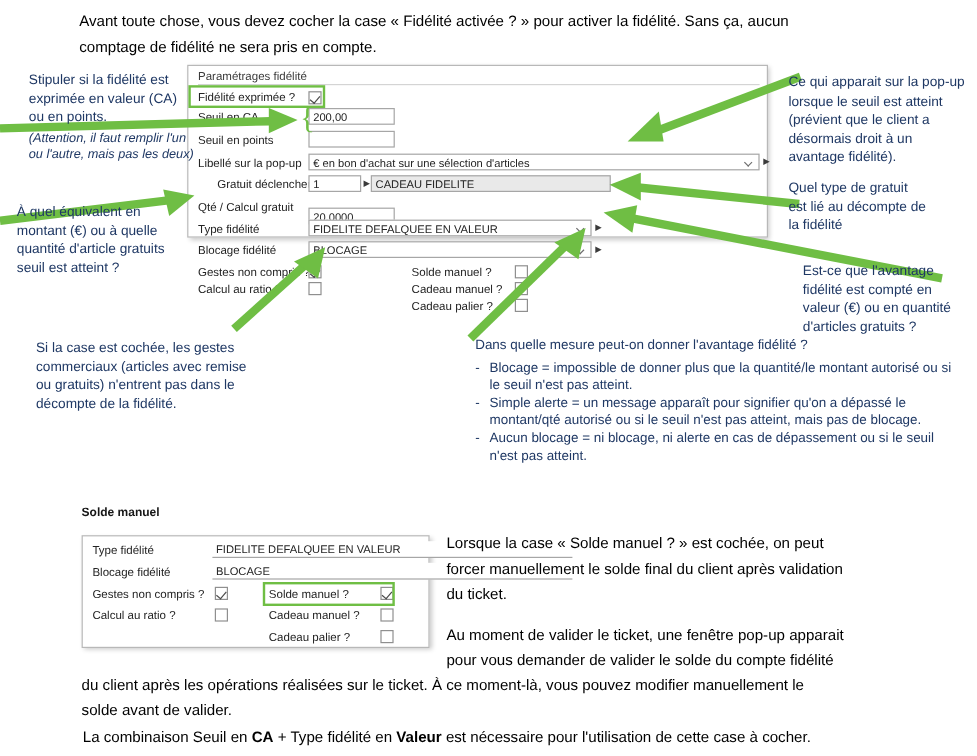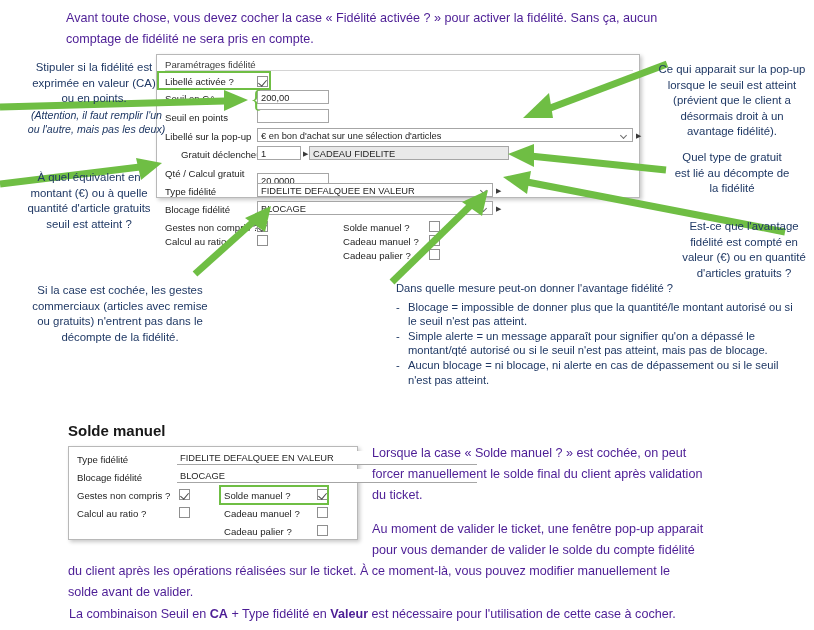--- a/index.html
+++ b/index.html
@@ -10,30 +10,29 @@
     color:#1a1a1a;
     position:relative;
     overflow:hidden;
   }
   .abs{position:absolute;}
 
   
   .para{
     font-size:12.6px;
     line-height:21px;
-    color:#4c1d95;
+    color:#000000;
   }
   .para b{font-weight:bold;}
 
   
   .anno{
     font-size:11.4px;
     line-height:15.5px;
     color:#1F3864;
-    text-align:center;
   }
   .anno.it{font-style:italic;font-size:10.6px;line-height:14px;}
 
   .anno-list{
     font-size:11.2px;
     line-height:14.6px;
     color:#1F3864;
   }
   .anno-list .hdr{margin-bottom:4px;}
   .anno-list .row{display:flex;margin-bottom:0px;}
@@ -130,39 +129,39 @@
   
   .brace{
     position:absolute;
     font-size:26px;
     color:#6FBE44;
     font-family:"Liberation Serif", serif;
     line-height:1;
   }
 
   h3.sect{
-    font-size:15px;
+    font-size:10px;
     font-weight:bold;
     color:#171717;
     margin:0;
   }
 </style>
 </head>
 <body>
 
 <div class="abs para" style="left:66px;top:8px;width:740px;">
   <div>Avant toute chose, vous devez cocher la case « Fidélité activée ? » pour activer la fidélité. Sans ça, aucun</div>
   <div>comptage de fidélité ne sera pris en compte.</div>
 </div>
 
 <div class="panel abs" style="left:156px;top:54px;width:484px;height:144px;">
   <div class="panel-title">Paramétrages fidélité</div>
   <div class="panel-sep"></div>
 
-  <div class="f-label" style="left:8px;top:21px;">Libellé activée ?</div>
+  <div class="f-label" style="left:8px;top:21px;">Fidélité exprimée ?</div>
   <div class="cbox on" style="left:100px;top:21px;"></div>
 
   <div class="f-label" style="left:8px;top:38px;">Seuil en CA</div>
   <div class="f-box" style="left:100px;top:35px;width:72px;height:14px;">200,00</div>
 
   <div class="f-label" style="left:8px;top:57px;">Seuil en points</div>
   <div class="f-box" style="left:100px;top:54px;width:72px;height:14px;"></div>
 
   <div class="f-label" style="left:8px;top:76px;">Libellé sur la pop-up</div>
   <div class="f-box combo" style="left:100px;top:73px;width:376px;height:14px;">

